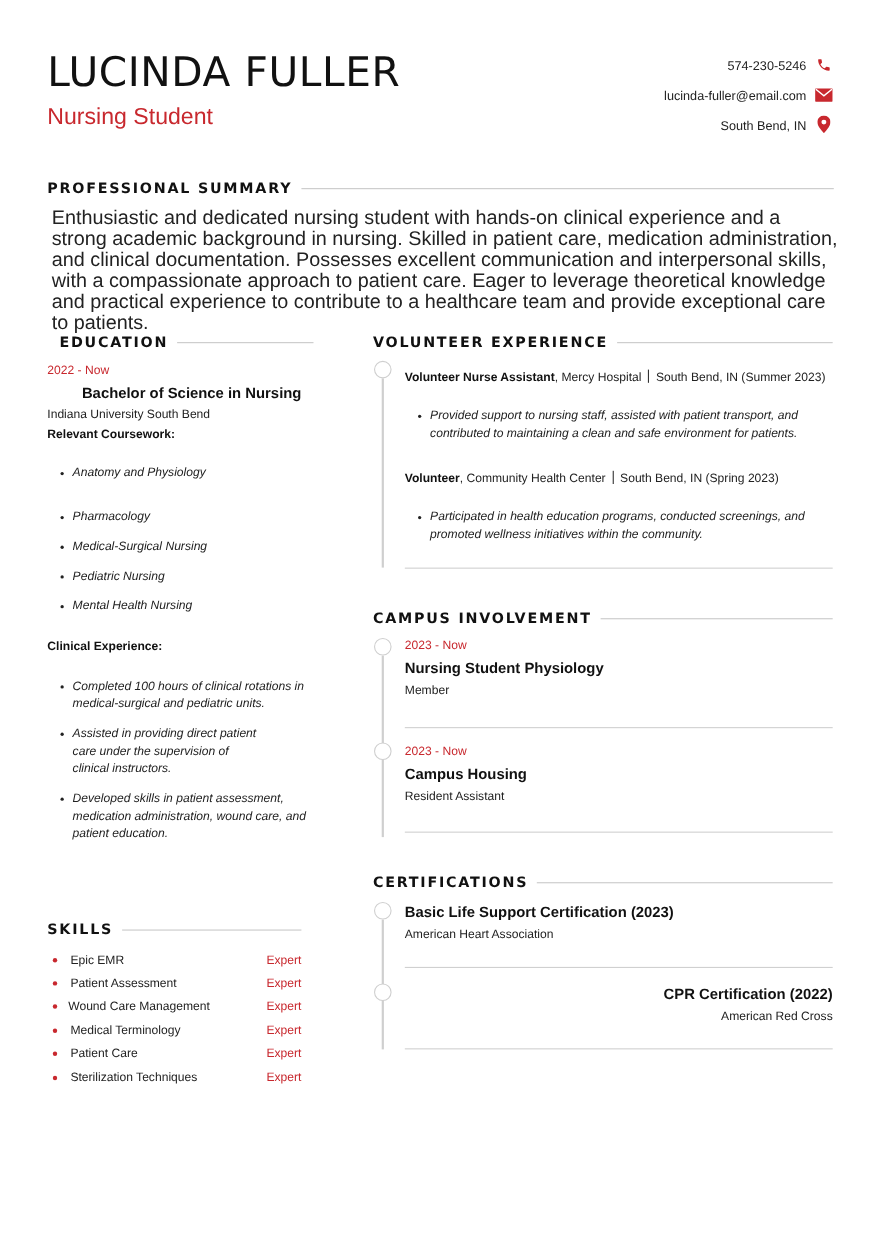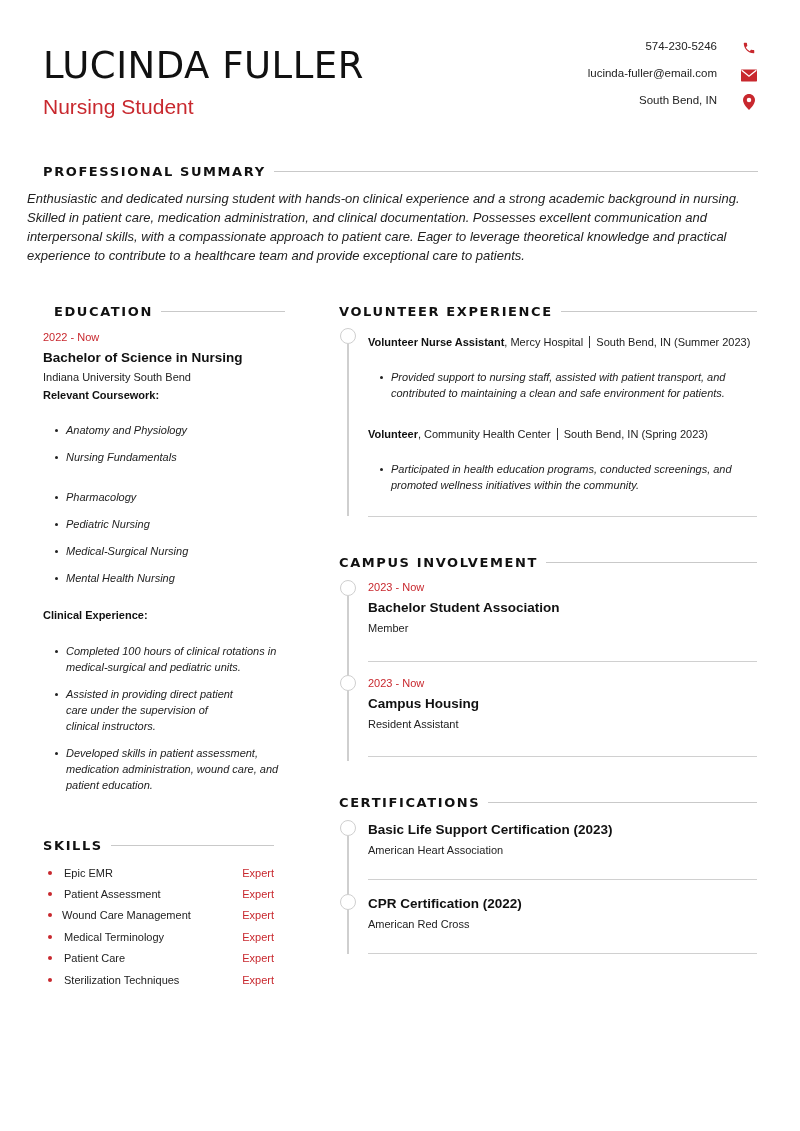--- a/index.html
+++ b/index.html
@@ -5,29 +5,29 @@
   * { box-sizing: border-box; margin: 0; padding: 0; }
   html, body { width: 800px; height: 1131px; background: #ffffff; }
   body { font-family: "Liberation Sans", "DejaVu Sans", sans-serif; color: #1a1a1a; position: relative; overflow: hidden; }
 
   
   .name { position: absolute; left: 43px; top: 44px; font-size: 37px; letter-spacing: 0.5px; line-height: 44px; color: #111; font-family: "DejaVu Sans", sans-serif; }
   .name .first { font-weight: normal; }
   .name .last { font-weight: normal; }
   .title { position: absolute; left: 43px; top: 95px; font-size: 21px; color: #c8282e; }
   .contact { position: absolute; right: 43px; top: 40px; text-align: right; }
-  .contact-row { display: flex; justify-content: flex-end; align-items: flex-start; height: 27px; font-size: 11.5px; color: #222; gap: 16px; }
+  .contact-row { display: flex; justify-content: flex-end; align-items: flex-end; height: 27px; font-size: 11.5px; color: #222; }
   .contact-row .icon { width: 16px; height: 16px; margin-left: 8px; display: inline-flex; align-items: center; justify-content: center; }
 
   
   .sec-head { position: absolute; display: flex; align-items: center; }
   .sec-head .label { font-family: "DejaVu Sans", sans-serif; font-weight: bold; font-size: 13px; letter-spacing: 1.6px; color: #111; white-space: nowrap; }
   .sec-head .line { flex: 1; height: 1px; background: #c9c9c9; margin-left: 8px; }
 
-  .summary { position: absolute; left: 27px; top: 189px; width: 715px; font-size: 13px; line-height: 19px; color: #222; font-style: italic; }
+  .summary { position: absolute; left: 47px; top: 189px; width: 715px; font-size: 18px; line-height: 19px; color: #222; }
 
   
   .left { position: absolute; left: 43px; width: 231px; }
   .date { font-size: 11px; color: #c8282e; }
   .deg { font-size: 13.5px; font-weight: bold; color: #111; }
   .school { font-size: 11px; color: #222; }
   .sub-bold { font-size: 11px; font-weight: bold; color: #111; }
   ul.bul { list-style: none; }
   ul.bul li { position: relative; padding-left: 23px; font-size: 11px; line-height: 16px; color: #222; font-style: italic; }
   ul.bul li::before { content: ""; position: absolute; left: 12px; top: 7px; width: 3px; height: 3px; border-radius: 50%; background: #222; }
@@ -93,29 +93,28 @@
   <span class="line"></span>
 </div>
 <p class="summary">Enthusiastic and dedicated nursing student with hands-on clinical experience and a strong academic background in nursing. Skilled in patient care, medication administration, and clinical documentation. Possesses excellent communication and interpersonal skills, with a compassionate approach to patient care. Eager to leverage theoretical knowledge and practical experience to contribute to a healthcare team and provide exceptional care to patients.</p>
 
 <div class="sec-head" style="left:54px; top:304px; width:231px;">
   <span class="label">EDUCATION</span>
   <span class="line"></span>
 </div>
 <div class="left" style="top:331px;">
   <div class="date">2022 - Now</div>
-  <div class="deg" style="margin-top:7px;">Bachelor of Science in Nursing</div>
+  <div class="deg" style="margin-top:7px;text-align:right;">Bachelor of Science in Nursing</div>
   <div class="school" style="margin-top:6px;">Indiana University South Bend</div>
   <div class="sub-bold" style="margin-top:6px;">Relevant Coursework:</div>
   <ul class="bul" style="margin-top:21px;">
     <li style="margin-bottom:11px;">Anatomy and Physiology</li>
-    <li style="margin-bottom:11px;">Nursing Fundamentals</li>
     <li style="margin-bottom:11px;margin-top:24px;">Pharmacology</li>
+    <li style="margin-bottom:11px;">Medical-Surgical Nursing</li>
     <li style="margin-bottom:11px;">Pediatric Nursing</li>
-    <li style="margin-bottom:11px;">Medical-Surgical Nursing</li>
     <li>Mental Health Nursing</li>
   </ul>
   <div class="sub-bold" style="margin-top:23px;">Clinical Experience:</div>
   <ul class="bul" style="margin-top:22px; width:250px;">
     <li style="margin-bottom:11px;">Completed 100 hours of clinical rotations in medical-surgical and pediatric units.</li>
     <li style="margin-bottom:11px; width:200px;">Assisted in providing direct patient care under the supervision of clinical instructors.</li>
     <li>Developed skills in patient assessment, medication administration, wound care, and patient education.</li>
   </ul>
 </div>
 
@@ -177,21 +176,21 @@
 <div class="divider" style="top:516px;"></div>
 
 <div class="sec-head" style="left:339px; top:555px; width:418px;">
   <span class="label">CAMPUS INVOLVEMENT</span>
   <span class="line"></span>
 </div>
 <div class="tl-line" style="top:596px; height:165px;"></div>
 <div class="tl-circle" style="top:580px;"></div>
 <div class="item" style="top:581px;">
   <div class="idate">2023 - Now</div>
-  <div class="ititle" style="margin-top:7px;">Bachelor Student Association</div>
+  <div class="ititle" style="margin-top:7px;">Nursing Student Physiology</div>
   <div class="isub" style="margin-top:7px;">Member</div>
 </div>
 <div class="divider" style="top:661px;"></div>
 <div class="tl-circle" style="top:675px;"></div>
 <div class="item" style="top:677px;">
   <div class="idate">2023 - Now</div>
   <div class="ititle" style="margin-top:7px;">Campus Housing</div>
   <div class="isub" style="margin-top:7px;">Resident Assistant</div>
 </div>
 <div class="divider" style="top:756px;"></div>
@@ -201,17 +200,17 @@
   <span class="line"></span>
 </div>
 <div class="tl-line" style="top:836px; height:118px;"></div>
 <div class="tl-circle" style="top:820px;"></div>
 <div class="item" style="top:822px;">
   <div class="ititle">Basic Life Support Certification (2023)</div>
   <div class="isub" style="margin-top:7px;">American Heart Association</div>
 </div>
 <div class="divider" style="top:879px;"></div>
 <div class="tl-circle" style="top:894px;"></div>
-<div class="item" style="top:896px;">
+<div class="item" style="top:896px;text-align:right;">
   <div class="ititle">CPR Certification (2022)</div>
   <div class="isub" style="margin-top:7px;">American Red Cross</div>
 </div>
 <div class="divider" style="top:953px;"></div>
 
 </body></html>

